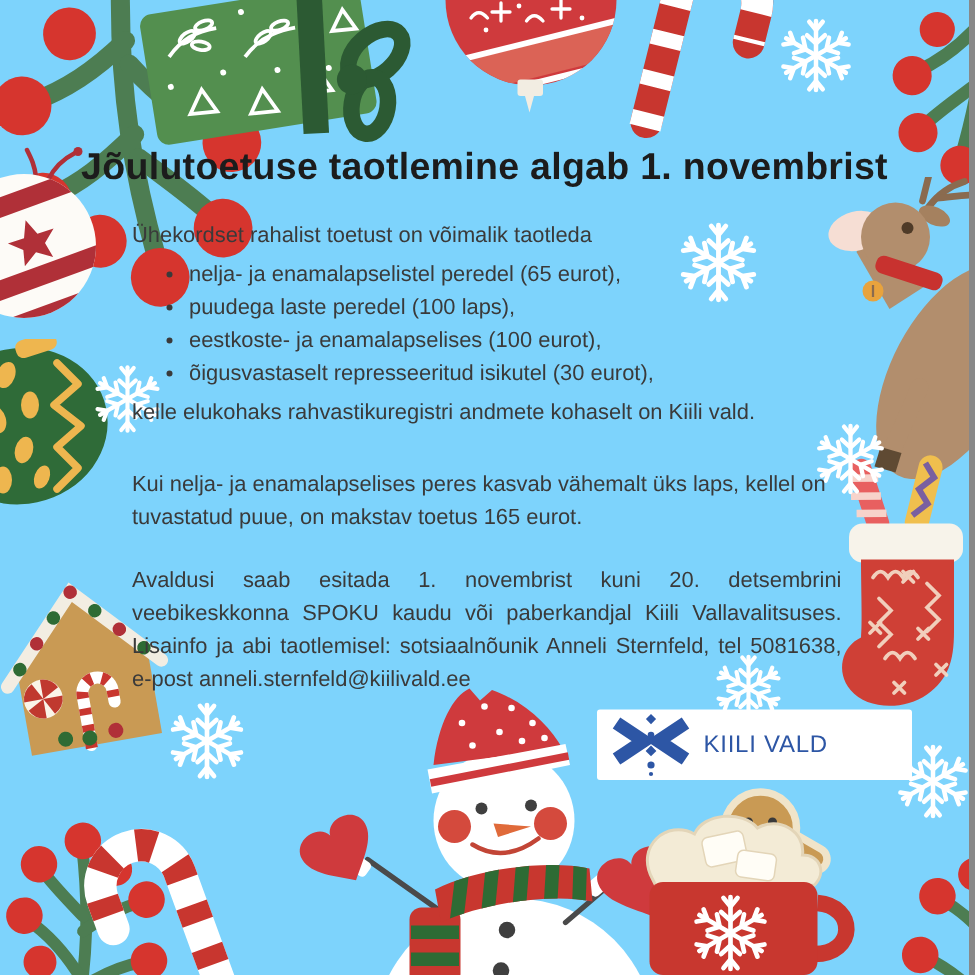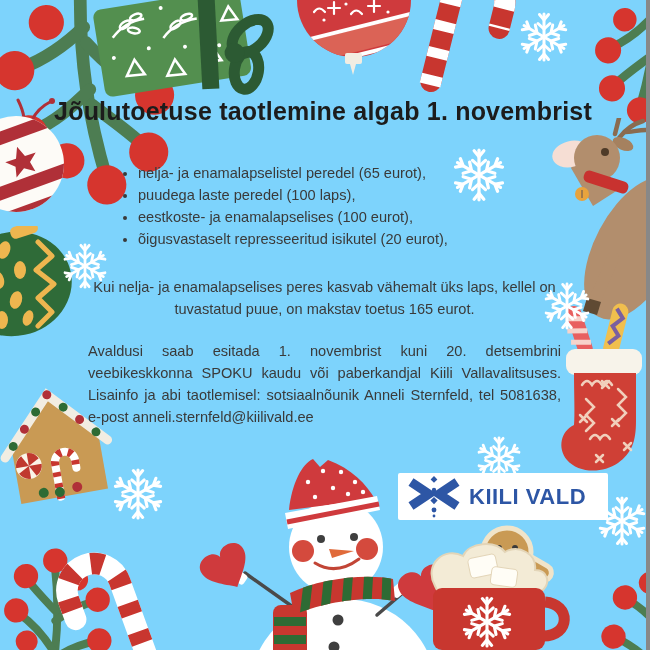--- a/index.html
+++ b/index.html
@@ -10,29 +10,29 @@
   .dec{position:absolute;z-index:1;}
   h1{
     position:absolute;left:0;right:0;top:97px;margin:0;text-align:center;
     font-size:25px;font-weight:bold;color:#1c1c1c;letter-spacing:.2px;z-index:2;
   }
   .text-block{
     position:absolute;left:88px;top:146px;width:473px;z-index:2;
     font-size:14.6px;line-height:22px;color:#3a3a3a;
   }
   .text-block p{margin:0;}
-  .text-block ul{margin:16px;padding-left:34px;}
-  .p-extra{margin-top:26px !important;text-align:center;}
+  .text-block ul{margin:4px;padding-left:34px;}
+  .p-extra{margin-top:26px !important;}
   .p-apply{margin-top:20px !important;text-align:justify;}
   .logo-box{
     position:absolute;left:398px;top:473px;width:210px;height:47px;z-index:3;
     background:#ffffff;display:flex;align-items:center;gap:9px;padding:0 0 0 10px;
     box-sizing:border-box;border-radius:2px;
   }
-  .logo-text{font-size:22px;font-weight:bold;color:#2d56a5;letter-spacing:.5px;white-space:nowrap;}
+  .logo-text{font-size:16px;font-weight:normal;color:#2d56a5;letter-spacing:.5px;white-space:nowrap;}
 </style>
 </head>
 <body>
 
 <svg width="0" height="0" style="position:absolute" aria-hidden="true">
   <defs>
     <symbol id="sf" viewBox="-50 -50 100 100">
       <g stroke="#fff" stroke-width="6" stroke-linecap="round" fill="none">
         <g>
           <line x1="0" y1="-46" x2="0" y2="46"></line>
@@ -370,26 +370,28 @@
     <rect x="54" y="18" width="28" height="20" rx="4" fill="#fffdf6" stroke="#e3d5b8" transform="rotate(-12 68 28)"></rect>
     <rect x="76" y="30" width="26" height="18" rx="4" fill="#fffdf6" stroke="#e3d5b8" transform="rotate(8 89 39)"></rect>
     <path d="M130,64 C156,66 156,98 128,98" stroke="#c8372f" stroke-width="11" fill="none"></path>
     <rect x="18" y="50" width="112" height="62" rx="9" fill="#c8372f"></rect>
     <use href="#sf" x="46" y="58" width="52" height="52"></use>
   </svg>
 
   <h1>Jõulutoetuse taotlemine algab 1. novembrist</h1>
 
   <div class="text-block">
+    <p>Ühekordset rahalist toetust on võimalik taotleda</p>
     <ul>
       <li>nelja- ja enamalapselistel peredel (65 eurot),</li>
       <li>puudega laste peredel (100 laps),</li>
       <li>eestkoste- ja enamalapselises (100 eurot),</li>
-      <li>õigusvastaselt represseeritud isikutel (20 eurot),</li>
+      <li>õigusvastaselt represseeritud isikutel (30 eurot),</li>
     </ul>
+    <p>kelle elukohaks rahvastikuregistri andmete kohaselt on Kiili vald.</p>
     <p class="p-extra">Kui nelja- ja enamalapselises peres kasvab vähemalt üks laps, kellel on tuvastatud puue, on makstav toetus 165 eurot.</p>
     <p class="p-apply">Avaldusi saab esitada 1. novembrist kuni 20. detsembrini veebikeskkonna SPOKU kaudu või paberkandjal Kiili Vallavalitsuses. Lisainfo ja abi taotlemisel: sotsiaalnõunik Anneli Sternfeld, tel 5081638, e-post anneli.sternfeld@kiilivald.ee</p>
   </div>
 
   <div class="logo-box">
     <svg width="52" height="42" viewBox="0 0 52 42">
       <g stroke="#2d56a5" stroke-width="9" fill="none">
         <path d="M3,6 L21,18 L3,30"></path>
         <path d="M49,6 L31,18 L49,30"></path>
       </g>

